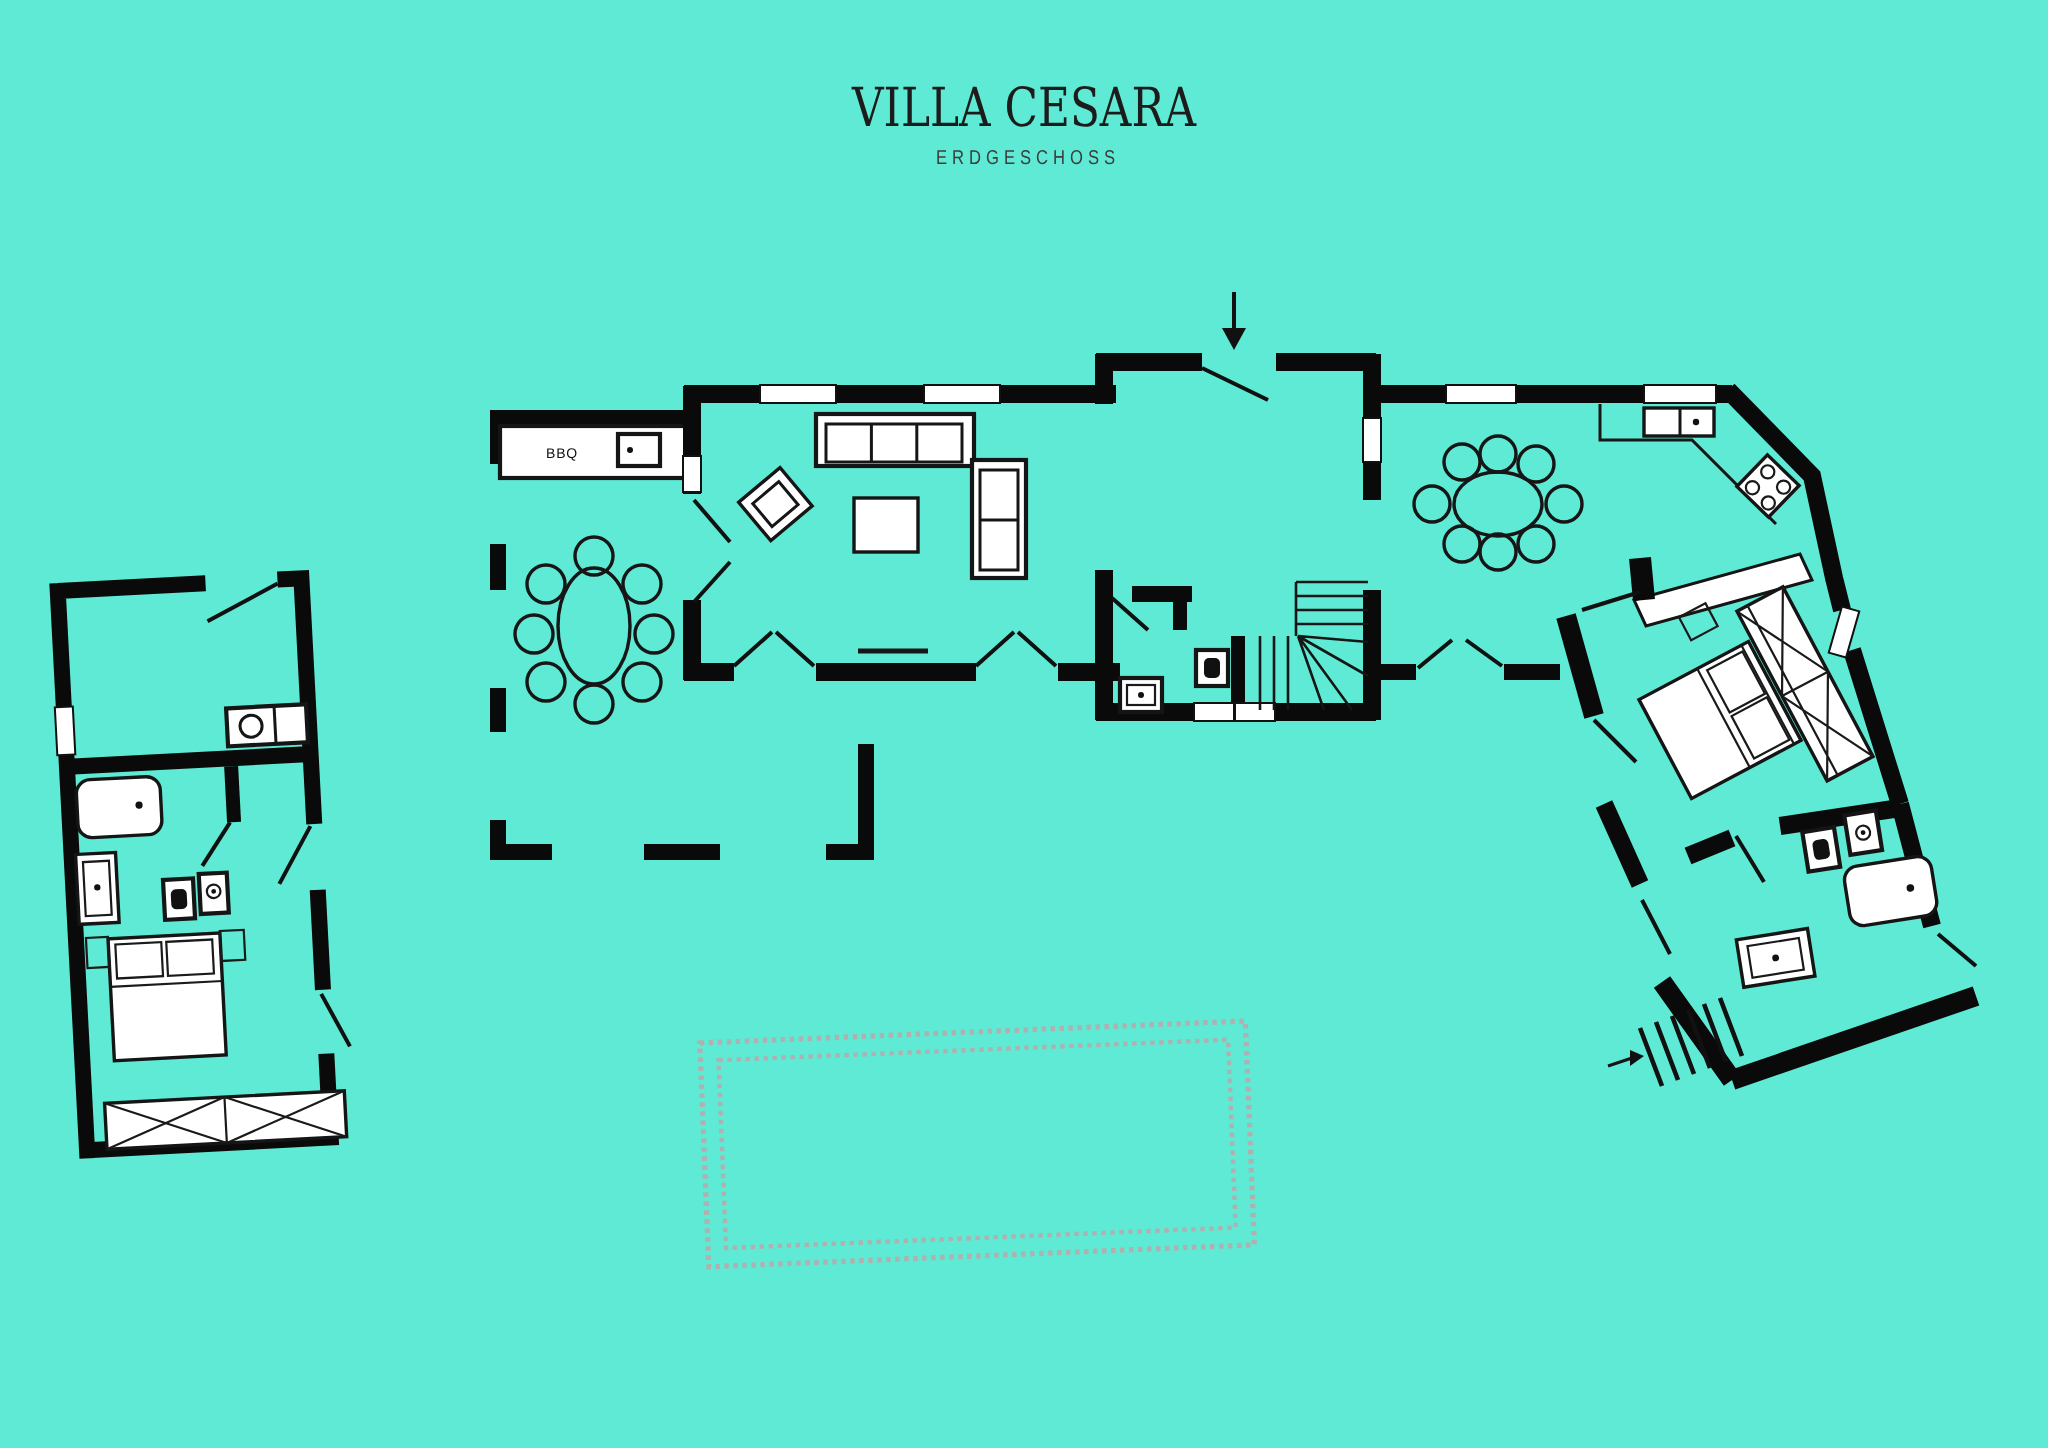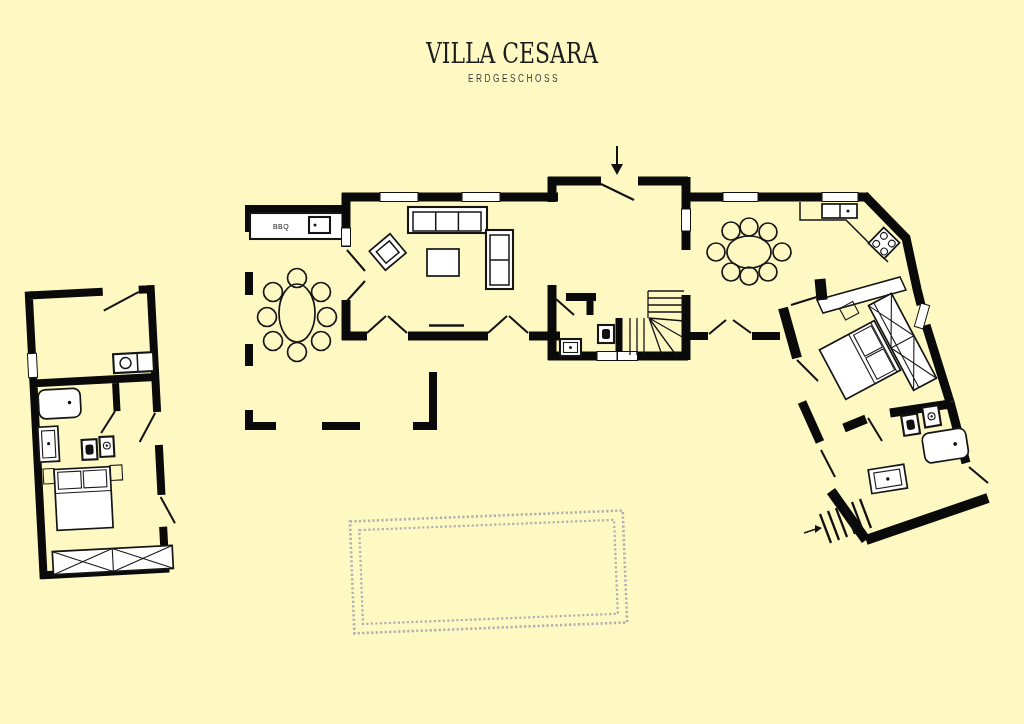--- a/index.html
+++ b/index.html
@@ -1,16 +1,16 @@
 <!DOCTYPE html>
 <html><head>
 <meta charset="utf-8">
 <style>
   html,body{margin:0;padding:0;background:#ffffff;}
-  .page{position:relative;width:1024px;height:724px;background:#fef9c3;overflow:hidden;
+  .page{position:relative;width:1024px;height:724px;background:#5eead4;overflow:hidden;
         font-family:"Liberation Sans",sans-serif;}
   svg{display:block;}
   
   .w8{stroke:#0a0a0a;stroke-width:8;fill:none;stroke-linecap:butt;}
   .w9{stroke:#0a0a0a;stroke-width:9;fill:none;stroke-linecap:butt;}
   .w10{stroke:#0a0a0a;stroke-width:10;fill:none;stroke-linecap:butt;}
   .w7{stroke:#0a0a0a;stroke-width:7;fill:none;stroke-linecap:butt;}
   
   .door{stroke:#111111;stroke-width:2;fill:none;stroke-linecap:butt;}
   

